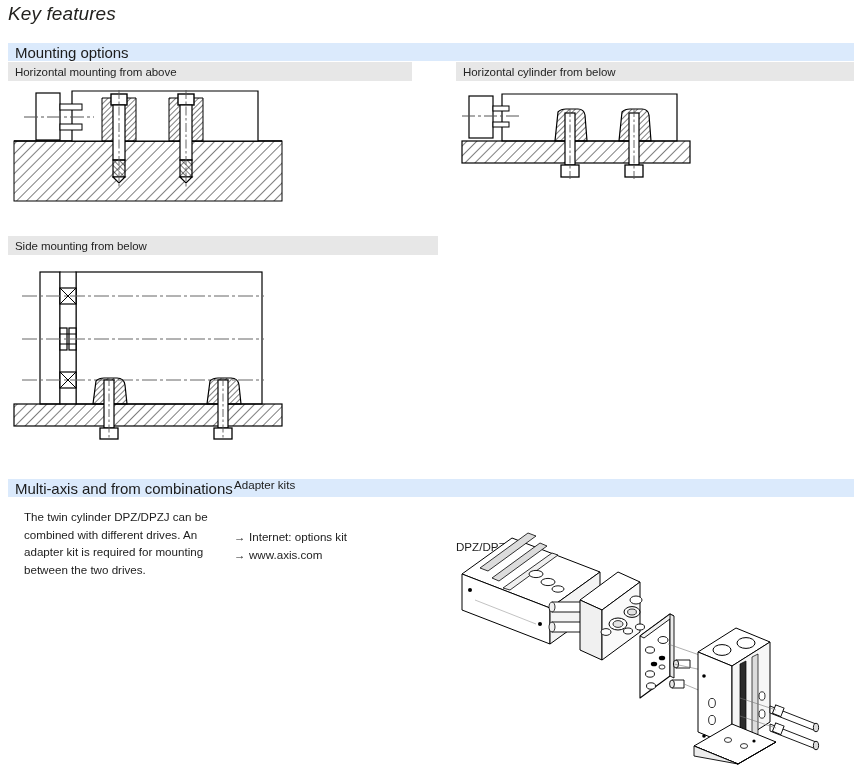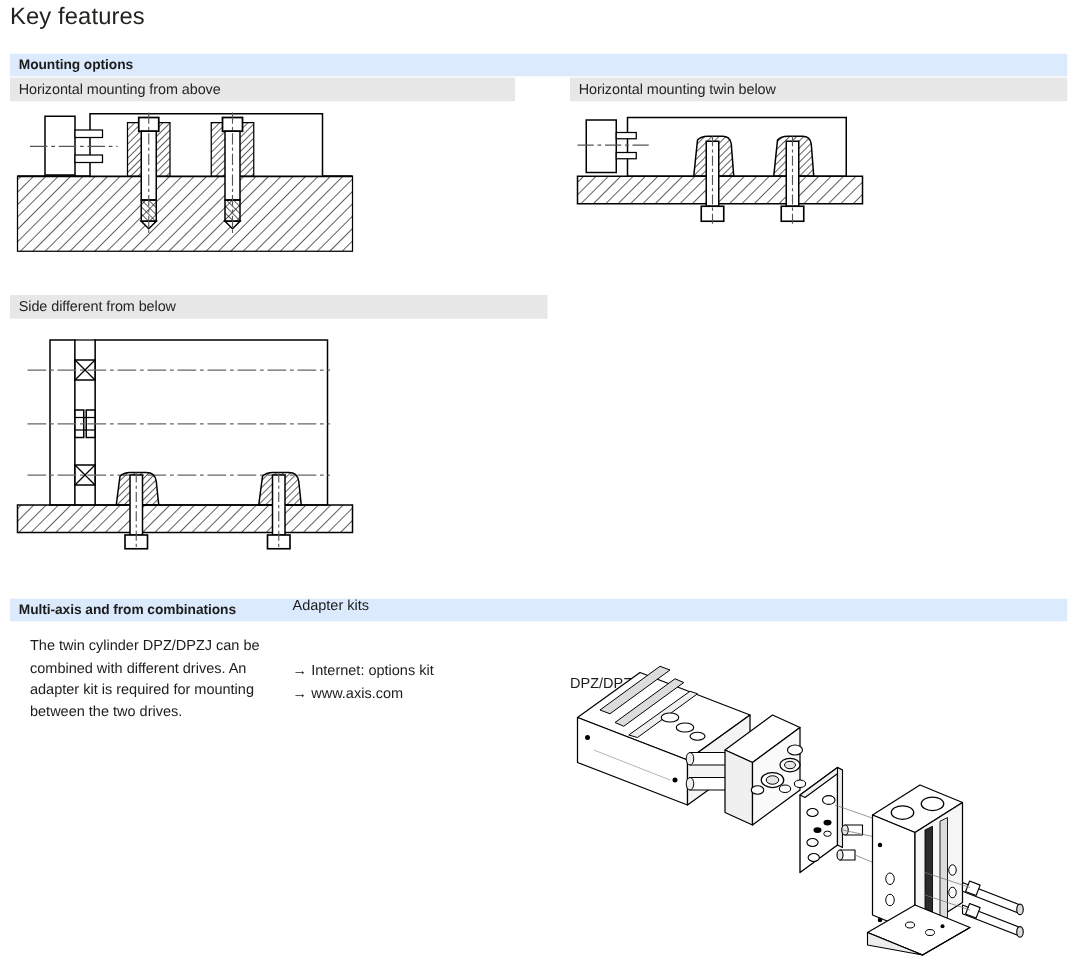--- a/index.html
+++ b/index.html
@@ -11,31 +11,32 @@
     color: #1a1a1a;
     overflow: hidden;
   }
   .page { position: relative; width: 854px; height: 765px; }
 
   
   .page-title {
     position: absolute; left: 8px; top: 3px;
     font-size: 19px; font-weight: 400; color: #23221f;
     letter-spacing: 0.1px;
+    font-style: italic;
   }
 
   
   .section-bar {
     position: absolute; left: 8px; right: 0;
     height: 18px;
     background: #dbeafc;
     display: flex; align-items: center;
   }
   .section-bar span {
-    font-size: 11px; font-weight: bold; color: #1c1c1c;
+    font-size: 15px; font-weight: normal; color: #1c1c1c;
     padding-left: 7px; letter-spacing: -0.05px;
   }
 
   
   .sub-bar {
     position: absolute;
     height: 19px;
     background: #e7e7e7;
     display: flex; align-items: center;
   }
@@ -76,21 +77,21 @@
 
   <div class="section-bar" style="top:43px;">
     <span>Mounting options</span>
   </div>
 
   <div class="sub-bar" style="left:8px; top:62px; width:404px;">
     <span>Horizontal mounting from above</span>
   </div>
 
   <div class="sub-bar" style="left:456px; top:62px; width:398px;">
-    <span>Horizontal mounting twin below</span>
+    <span>Horizontal cylinder from below</span>
   </div>
 
   <div class="drawing" style="left:14px; top:84px;">
     <svg width="272" height="118" viewBox="0 0 272 118">
       <defs>
         <pattern id="hatchA" width="7" height="7" patternTransform="rotate(45)" patternUnits="userSpaceOnUse">
           <line x1="0" y1="0" x2="0" y2="7" stroke="#000" stroke-width="1"></line>
         </pattern>
         <pattern id="hatchB" width="4" height="4" patternTransform="rotate(45)" patternUnits="userSpaceOnUse">
           <line x1="0" y1="0" x2="0" y2="4" stroke="#000" stroke-width="1"></line>
@@ -163,21 +164,21 @@
 
       <path d="M 160 26 Q 163 23 168 23 L 180 23 Q 186 23 187 29 L 189 55 L 157 55 Z" fill="url(#hatchE)" stroke="#000" stroke-width="1.2"></path>
 
       <rect x="167" y="27" width="10" height="52" fill="#fff" stroke="#000" stroke-width="1.2"></rect>
       <rect x="163" y="79" width="18" height="12" fill="#fff" stroke="#000" stroke-width="1.3"></rect>
       <line x1="172" y1="23" x2="172" y2="94" stroke="#555" stroke-width="0.9" stroke-dasharray="8,2.5,2.5,2.5"></line>
     </svg>
   </div>
 
   <div class="sub-bar" style="left:8px; top:236px; width:430px;">
-    <span>Side different from below</span>
+    <span>Side mounting from below</span>
   </div>
 
   <div class="drawing" style="left:14px; top:268px;">
     <svg width="272" height="172" viewBox="0 0 272 172">
       <defs>
         <pattern id="hatchF" width="7" height="7" patternTransform="rotate(45)" patternUnits="userSpaceOnUse">
           <line x1="0" y1="0" x2="0" y2="7" stroke="#000" stroke-width="1"></line>
         </pattern>
         <pattern id="hatchG" width="4" height="4" patternTransform="rotate(45)" patternUnits="userSpaceOnUse">
           <line x1="0" y1="0" x2="0" y2="4" stroke="#000" stroke-width="1"></line>

